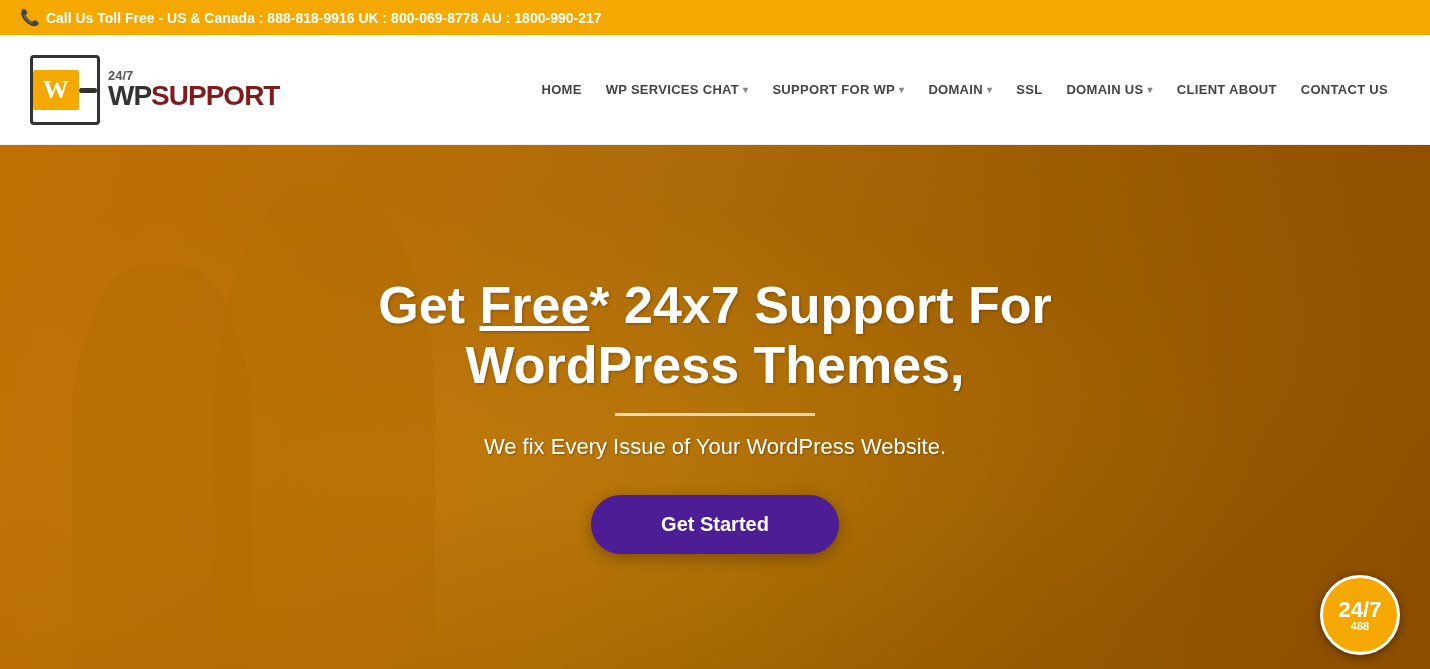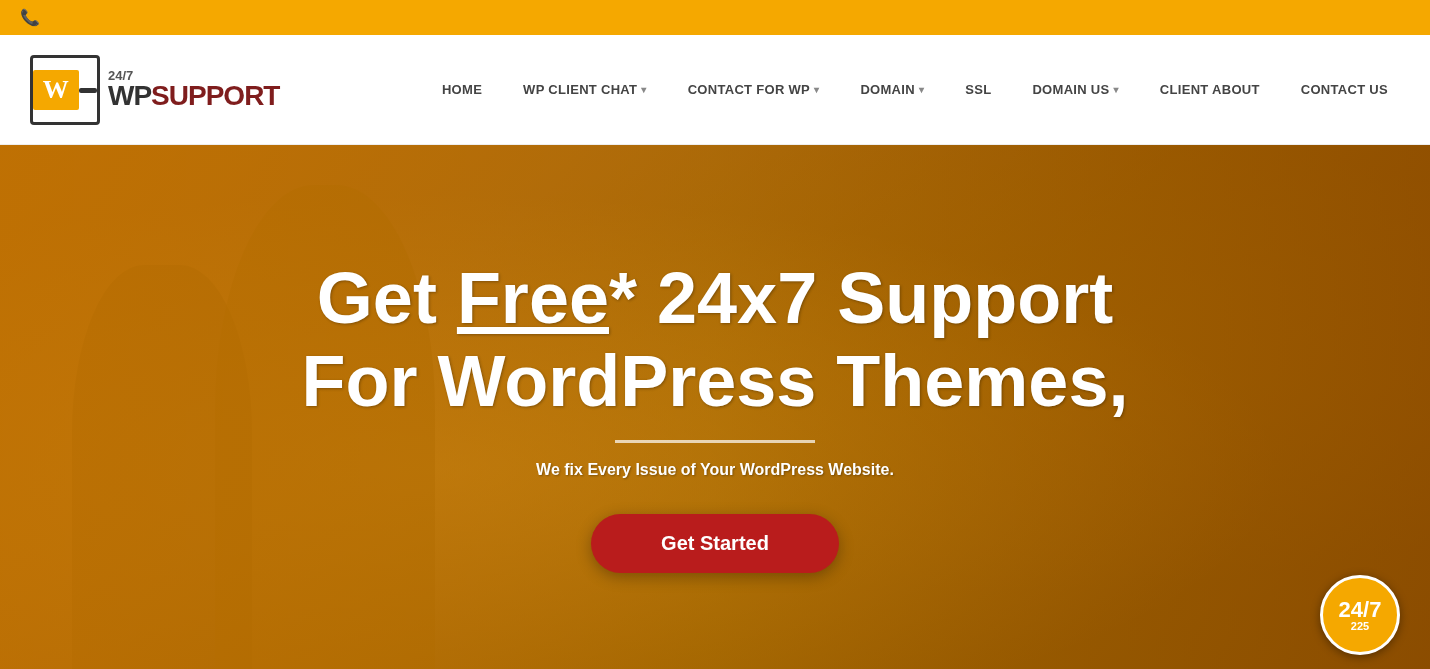--- a/index.html
+++ b/index.html
@@ -92,21 +92,21 @@
       font-size: 28px;
       font-weight: 900;
       color: #7f1d1d;
       letter-spacing: -1px;
     }
 
     
     nav {
       display: flex;
       align-items: center;
-      gap: 17px;
+      gap: 0;
     }
     .nav-item {
       padding: 8px 12px;
       font-size: 13px;
       font-weight: 700;
       color: #444;
       cursor: pointer;
       text-decoration: none;
       display: flex;
       align-items: center;
@@ -181,45 +181,45 @@
 
     .hero-content {
       position: relative;
       z-index: 2;
       text-align: center;
       color: #fff;
       max-width: 900px;
       padding: 0 20px;
     }
     .hero-title {
-      font-size: 72px;
+      font-size: 52px;
       font-weight: 900;
       line-height: 1.15;
       margin-bottom: 10px;
       text-shadow: 1px 1px 3px rgba(0,0,0,0.3);
     }
     .hero-title .free-text {
       text-decoration: underline;
       color: #fff;
     }
     .hero-divider {
       width: 200px;
       height: 3px;
       background: #fff;
       margin: 18px auto;
       opacity: 0.7;
     }
     .hero-subtitle {
-      font-size: 16px;
-      font-weight: 700;
+      font-size: 22px;
+      font-weight: 400;
       margin-bottom: 35px;
       text-shadow: 1px 1px 2px rgba(0,0,0,0.3);
     }
     .hero-btn {
-      background: #b91c1c;
+      background: #4c1d95;
       color: #fff;
       border: none;
       padding: 18px 70px;
       font-size: 20px;
       font-weight: 700;
       border-radius: 50px;
       cursor: pointer;
       box-shadow: 0 4px 15px rgba(0,0,0,0.3);
     }
 
@@ -241,20 +241,21 @@
       box-shadow: 0 2px 10px rgba(0,0,0,0.4);
     }
     .badge-247 .big { font-size: 22px; font-weight: 900; color: #fff; line-height: 1; }
     .badge-247 .small { font-size: 11px; font-weight: 700; color: #fff; line-height: 1; }
   </style>
 </head>
 <body>
 
 <div class="top-bar">
   <span class="phone-icon">📞</span>
+  <span>Call Us Toll Free - US &amp; Canada : 888-818-9916 UK : 800-069-8778 AU : 1800-990-217</span>
 </div>
 
 <header class="header">
   <div class="logo-area">
     <div class="logo-box logo-monitor">
       <div class="logo-box-inner">
         <span>W</span>
       </div>
     </div>
     <div class="logo-text-area">
@@ -263,25 +264,25 @@
         <span class="logo-wp">WP</span><span class="logo-support">SUPPORT</span>
       </div>
     </div>
   </div>
 
   <nav>
     <a class="nav-item">
       <span>HOME</span>
     </a>
     <a class="nav-item">
-      <span>WP CLIENT CHAT</span>
+      <span>WP SERVICES CHAT</span>
       <span class="caret">▾</span>
     </a>
     <a class="nav-item">
-      <span>CONTACT FOR WP</span>
+      <span>SUPPORT FOR WP</span>
       <span class="caret">▾</span>
     </a>
     <a class="nav-item">
       <span>DOMAIN</span>
       <span class="caret">▾</span>
     </a>
     <a class="nav-item">
       <span>SSL</span>
     </a>
     <a class="nav-item">
@@ -307,15 +308,15 @@
       <span>Get </span><span class="free-text">Free</span><span>*</span><span> 24x7 Support For WordPress Themes,</span>
       <br>
     </h1>
     <div class="hero-divider"></div>
     <p class="hero-subtitle">We fix Every Issue of Your WordPress Website.</p>
     <button class="hero-btn">Get Started</button>
   </div>
 
   <div class="badge-247">
     <span class="big">24/7</span>
-    <span class="small">225</span>
+    <span class="small">488</span>
   </div>
 </section>
 
 </body></html>

